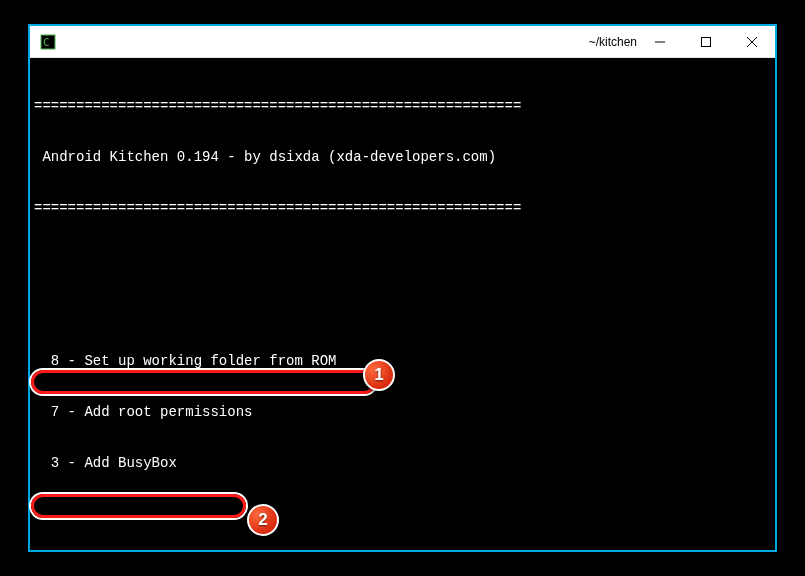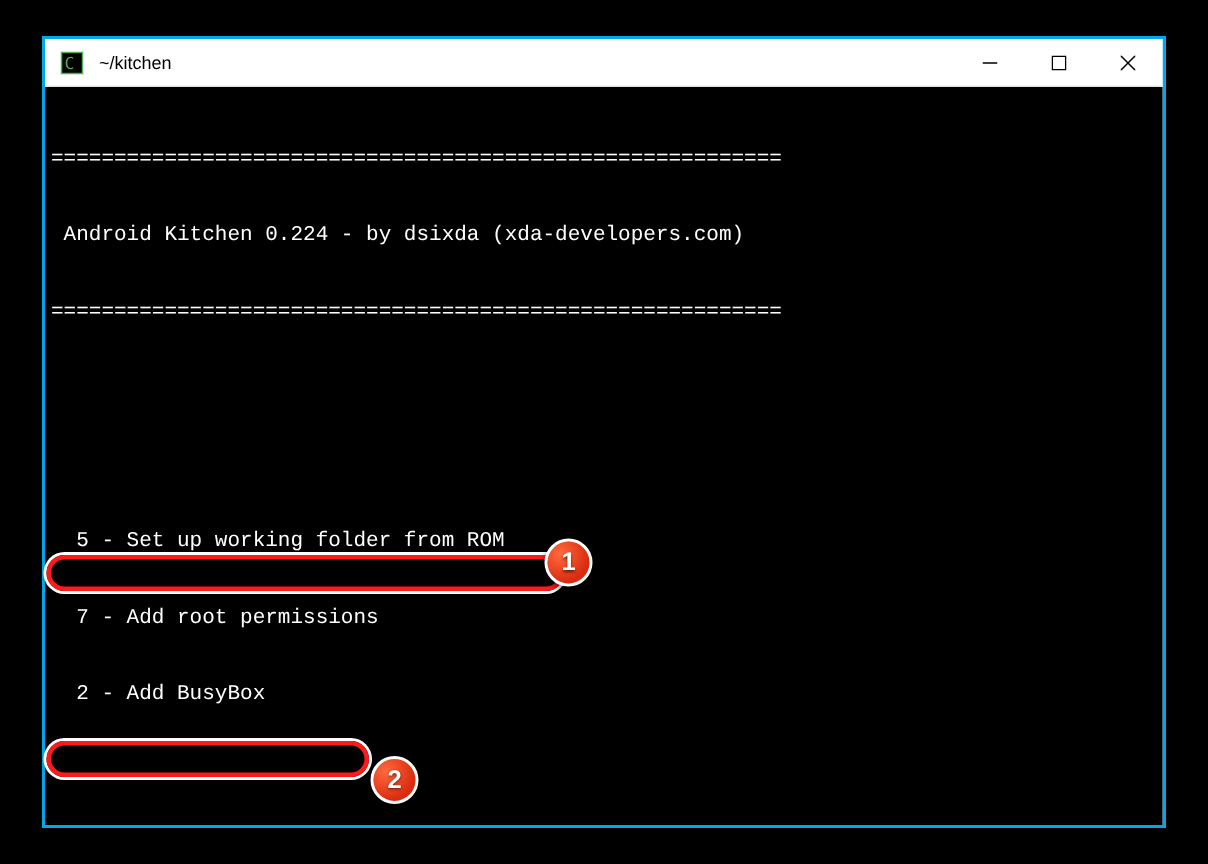--- a/index.html
+++ b/index.html
@@ -36,20 +36,21 @@
       align-items: center;
       justify-content: center;
     }
     .app-icon svg { width: 16px; height: 16px; }
     .title-text {
       margin-left: 8px;
       font-family: 'Segoe UI', Tahoma, sans-serif;
       font-size: 12px;
       color: #000;
       flex: 1;
+      text-align: right;
     }
     .win-controls { display: flex; height: 100%; }
     .win-btn {
       width: 46px;
       height: 100%;
       display: flex;
       align-items: center;
       justify-content: center;
       font-family: 'Segoe UI', sans-serif;
       font-size: 13px;
@@ -123,27 +124,27 @@
       <div class="win-btn">
         <svg width="10" height="10" viewBox="0 0 10 10">
             <line x1="0" y1="0" x2="10" y2="10" stroke="#000" stroke-width="1"></line>
             <line x1="10" y1="0" x2="0" y2="10" stroke="#000" stroke-width="1"></line>
           </svg>
       </div>
     </div>
   </div>
   <div class="terminal">
     <div class="term-line">==========================================================</div>
-    <div class="term-line"> Android Kitchen 0.224 - by dsixda (xda-developers.com)</div>
+    <div class="term-line"> Android Kitchen 0.194 - by dsixda (xda-developers.com)</div>
     <div class="term-line">==========================================================</div>
     <div class="term-line"></div>
     <div class="term-line"></div>
-    <div class="term-line">  5 - Set up working folder from ROM</div>
+    <div class="term-line">  8 - Set up working folder from ROM</div>
     <div class="term-line">  7 - Add root permissions</div>
-    <div class="term-line">  2 - Add BusyBox</div>
+    <div class="term-line">  3 - Add BusyBox</div>
     
     
     
     
     
     
     
     
     
     

